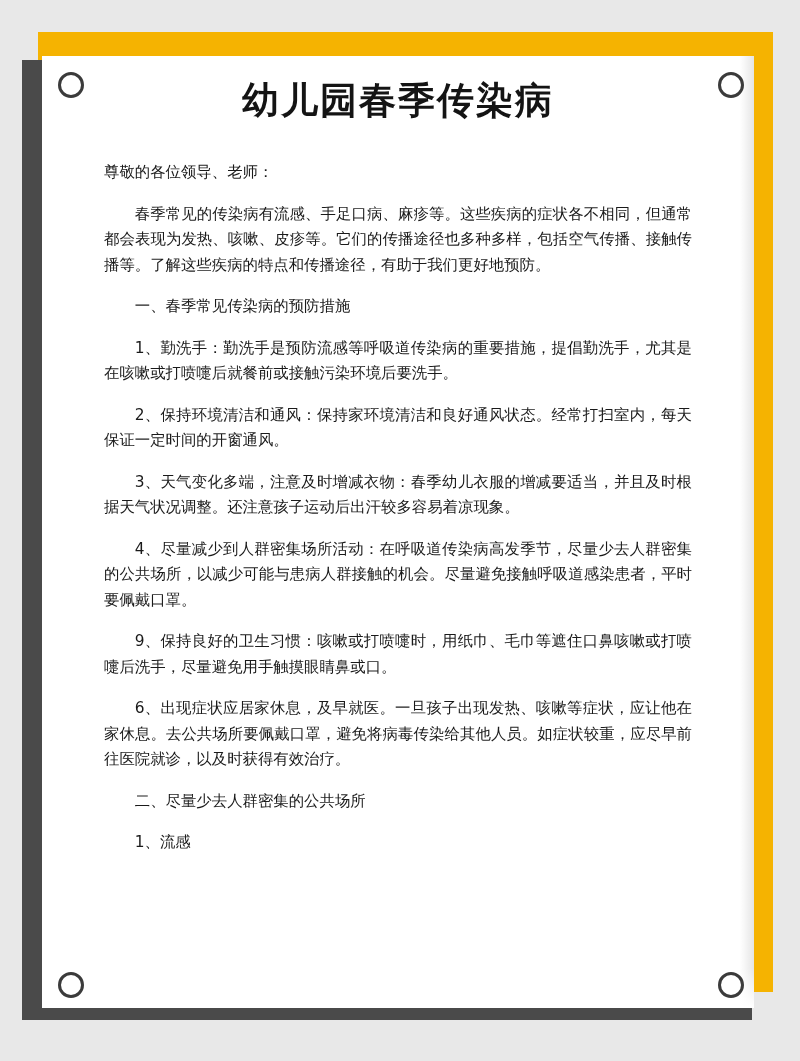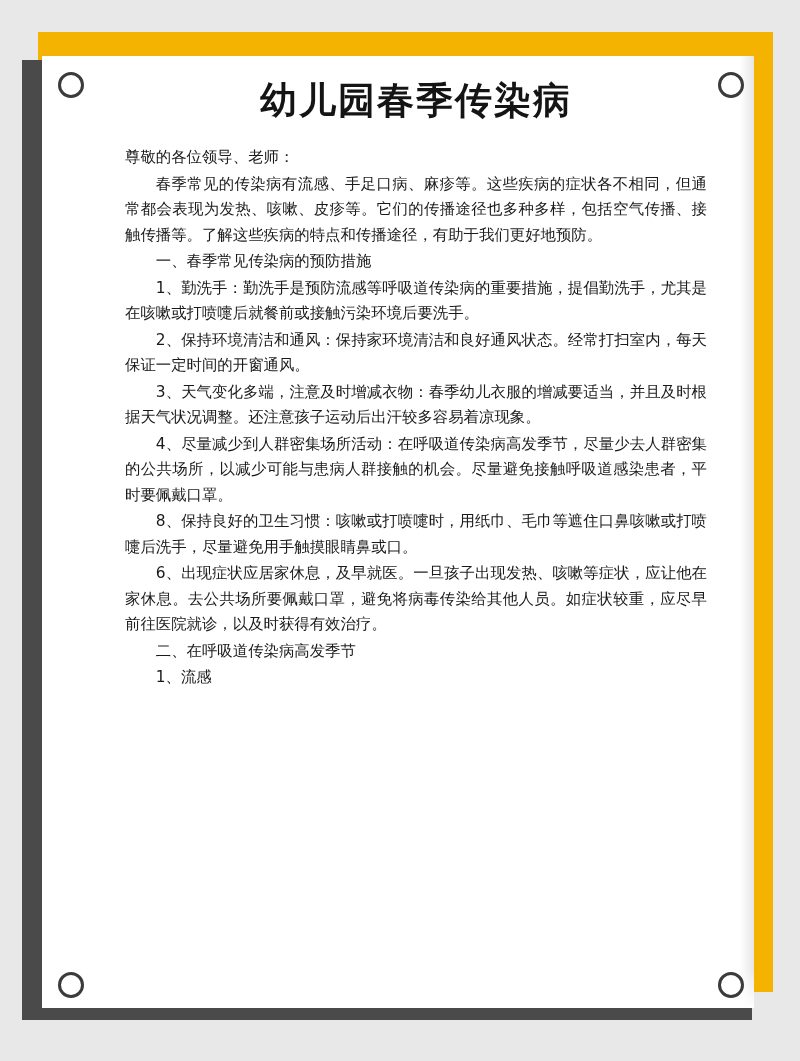--- a/index.html
+++ b/index.html
@@ -40,21 +40,20 @@
   }
   .frame-paper {
     position: absolute;
     left: 42px;
     top: 56px;
     width: 712px;
     height: 952px;
     background: #ffffff;
     box-sizing: border-box;
     overflow: hidden;
-    padding-left: 36px;
   }
   
   .rivet {
     position: absolute;
     width: 26px;
     height: 26px;
     border: 3px solid #3b3b3b;
     border-radius: 50%;
     background: #ffffff;
     box-sizing: border-box;
@@ -79,21 +78,21 @@
   .body-text {
     padding: 12px 46px 0 46px;
     font-family: "DejaVu Sans", sans-serif;
     font-size: 15.4px;
     line-height: 25.5px;
     color: #1a1a1a;
     text-align: justify;
     text-justify: inter-ideograph;
   }
   .para {
-    margin: 1px;
+    margin: 16px;
     text-indent: 0;
   }
   .para.indent {
     text-indent: 2em;
   }
   
   .fold {
     position: absolute;
     right: 0;
     top: 0;
@@ -125,23 +124,23 @@
     </div>
 
     <div class="body-text">
       <p class="para">尊敬的各位领导、老师：</p>
       <p class="para indent">春季常见的传染病有流感、手足口病、麻疹等。这些疾病的症状各不相同，但通常都会表现为发热、咳嗽、皮疹等。它们的传播途径也多种多样，包括空气传播、接触传播等。了解这些疾病的特点和传播途径，有助于我们更好地预防。</p>
       <p class="para indent">一、春季常见传染病的预防措施</p>
       <p class="para indent">1、勤洗手：勤洗手是预防流感等呼吸道传染病的重要措施，提倡勤洗手，尤其是在咳嗽或打喷嚏后就餐前或接触污染环境后要洗手。</p>
       <p class="para indent">2、保持环境清洁和通风：保持家环境清洁和良好通风状态。经常打扫室内，每天保证一定时间的开窗通风。</p>
       <p class="para indent">3、天气变化多端，注意及时增减衣物：春季幼儿衣服的增减要适当，并且及时根据天气状况调整。还注意孩子运动后出汗较多容易着凉现象。</p>
       <p class="para indent">4、尽量减少到人群密集场所活动：在呼吸道传染病高发季节，尽量少去人群密集的公共场所，以减少可能与患病人群接触的机会。尽量避免接触呼吸道感染患者，平时要佩戴口罩。</p>
-      <p class="para indent">8、保持良好的卫生习惯：咳嗽或打喷嚏时，用纸巾、毛巾等遮住口鼻咳嗽或打喷嚏后洗手，尽量避免用手触摸眼睛鼻或口。</p>
+      <p class="para indent">9、保持良好的卫生习惯：咳嗽或打喷嚏时，用纸巾、毛巾等遮住口鼻咳嗽或打喷嚏后洗手，尽量避免用手触摸眼睛鼻或口。</p>
       <p class="para indent">6、出现症状应居家休息，及早就医。一旦孩子出现发热、咳嗽等症状，应让他在家休息。去公共场所要佩戴口罩，避免将病毒传染给其他人员。如症状较重，应尽早前往医院就诊，以及时获得有效治疗。</p>
-      <p class="para indent">二、在呼吸道传染病高发季节</p>
+      <p class="para indent">二、尽量少去人群密集的公共场所</p>
       <p class="para indent">1、流感</p>
     </div>
 
     <div class="fold"></div>
     <div class="bottom-fade"></div>
   </div>
 
   <div class="rivet tl"></div>
   <div class="rivet tr"></div>
   <div class="rivet bl"></div>

